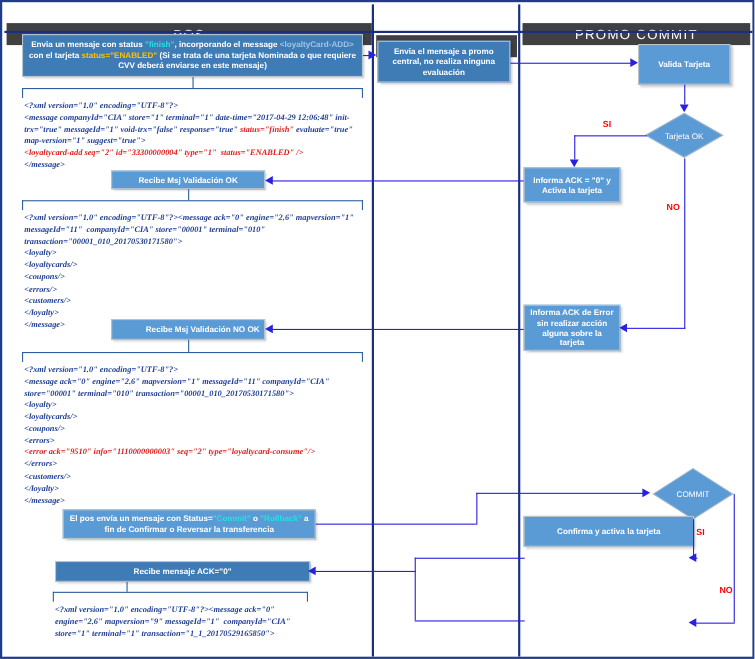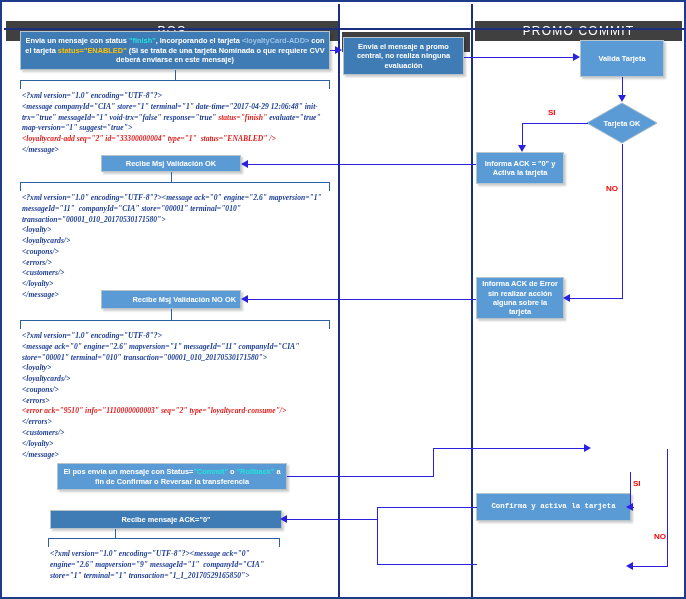--- a/index.html
+++ b/index.html
@@ -58,21 +58,21 @@
   .hl-lblue{color:#9dc3e6;}
 
   
   .diamond{
     position:absolute;
   }
   .diamond svg{display:block;}
   .diamond .dlabel{
     position:absolute;inset:0;
     display:flex;align-items:center;justify-content:center;
-    color:#ffffff;font-size:7.4px;font-weight:bold;text-align:center;
+    color:#ffffff;font-size:7.4px;font-weight:normal;text-align:center;
     pointer-events:none;
   }
 
   
   .hline{position:absolute;height:0;border-top:1.5px solid #2a20e0;}
   .vline{position:absolute;width:0;border-left:1.5px solid #2a20e0;}
   .arrow{position:absolute;width:0;height:0;}
   .arr-l{border-top:4px solid transparent;border-bottom:4px solid transparent;border-right:7px solid #2a20e0;}
   .arr-r{border-top:4px solid transparent;border-bottom:4px solid transparent;border-left:7px solid #2a20e0;}
   .arr-d{border-left:4px solid transparent;border-right:4px solid transparent;border-top:7px solid #2a20e0;}
@@ -123,21 +123,21 @@
     <span>PROMO COMMIT</span>
   </div>
 
   <div class="head-rule" style="left:2px;top:26px;width:682px;"></div>
 
   <div class="lane-sep" style="left:336px;top:2px;height:593px;"></div>
   <div class="lane-sep" style="left:469px;top:2px;height:593px;"></div>
 
   <div class="box dark" style="left:18px;top:29px;width:310px;height:39px;">
     <span class="t">
-      <span>Envia un mensaje con status </span><span class="hl-cyan">"finish"</span><span>, incorporando el tarjeta </span><span class="hl-lblue">&lt;loyaltyCard-ADD&gt;</span><span> con el tarjeta </span><span class="hl-orange">status="ENABLED"</span><span> (Si se trata de una tarjeta Nominada o que requiere CVV deberá enviarse en este mensaje)</span>
+      <span>Envia un mensaje con status </span><span class="hl-cyan">"finish"</span><span>, incorporando el message </span><span class="hl-lblue">&lt;loyaltyCard-ADD&gt;</span><span> con el tarjeta </span><span class="hl-orange">status="ENABLED"</span><span> (Si se trata de una tarjeta Nominada o que requiere CVV deberá enviarse en este mensaje)</span>
     </span>
   </div>
 
   <div class="note-stem" style="left:173px;top:68px;height:10px;"></div>
 
   <div class="note" style="left:18px;top:78px;width:310px;height:66px;">
     <div class="bracket"></div>
     <div class="code"><span>&lt;?xml version="1.0" encoding="UTF-8"?&gt;</span>
 <span>&lt;message companyId="CIA" store="1" terminal="1" date-time="2017-04-29 12:06:48" init-trx="true" messageId="1" void-trx="false" response="true" </span><span class="red">status="finish"</span><span> evaluate="true" map-version="1" suggest="true"&gt;</span>
 <span class="red">&lt;loyaltycard-add seq="2" id="33300000004" type="1"  status="ENABLED" /&gt;</span>
@@ -213,22 +213,28 @@
   </div>
 
   <div class="box" style="left:474px;top:150px;width:88px;height:32px;">
     <span class="t">Informa ACK = "0" y Activa la tarjeta</span>
   </div>
 
   <div class="box" style="left:474px;top:275px;width:88px;height:42px;">
     <span class="t">Informa ACK de Error sin realizar acción alguna sobre la tarjeta</span>
   </div>
 
-
-  <div class="box" style="left:474px;top:491px;width:155px;height:28px;font-family:Liberation Mono, monospace;">
+  <div class="diamond" style="left:591px;top:423px;width:74px;height:48px;">
+    <svg width="74" height="48" viewBox="0 0 74 48">
+      <polygon points="37,1 73,24 37,47 1,24" fill="#5b9bd5" stroke="#9fb6c9" stroke-width="1"></polygon>
+    </svg>
+    <div class="dlabel">COMMIT</div>
+  </div>
+
+  <div class="box" style="left:474px;top:467px;width:155px;height:28px;">
     <span class="t">Confirma y activa la tarjeta</span>
   </div>
 
 
   <div class="hline" style="left:328px;top:48px;width:6px;"></div>
   <div class="arrow arr-r" style="left:333px;top:44px;"></div>
 
   <div class="hline" style="left:462px;top:55px;width:110px;"></div>
   <div class="arrow arr-r" style="left:571px;top:51px;"></div>
 

